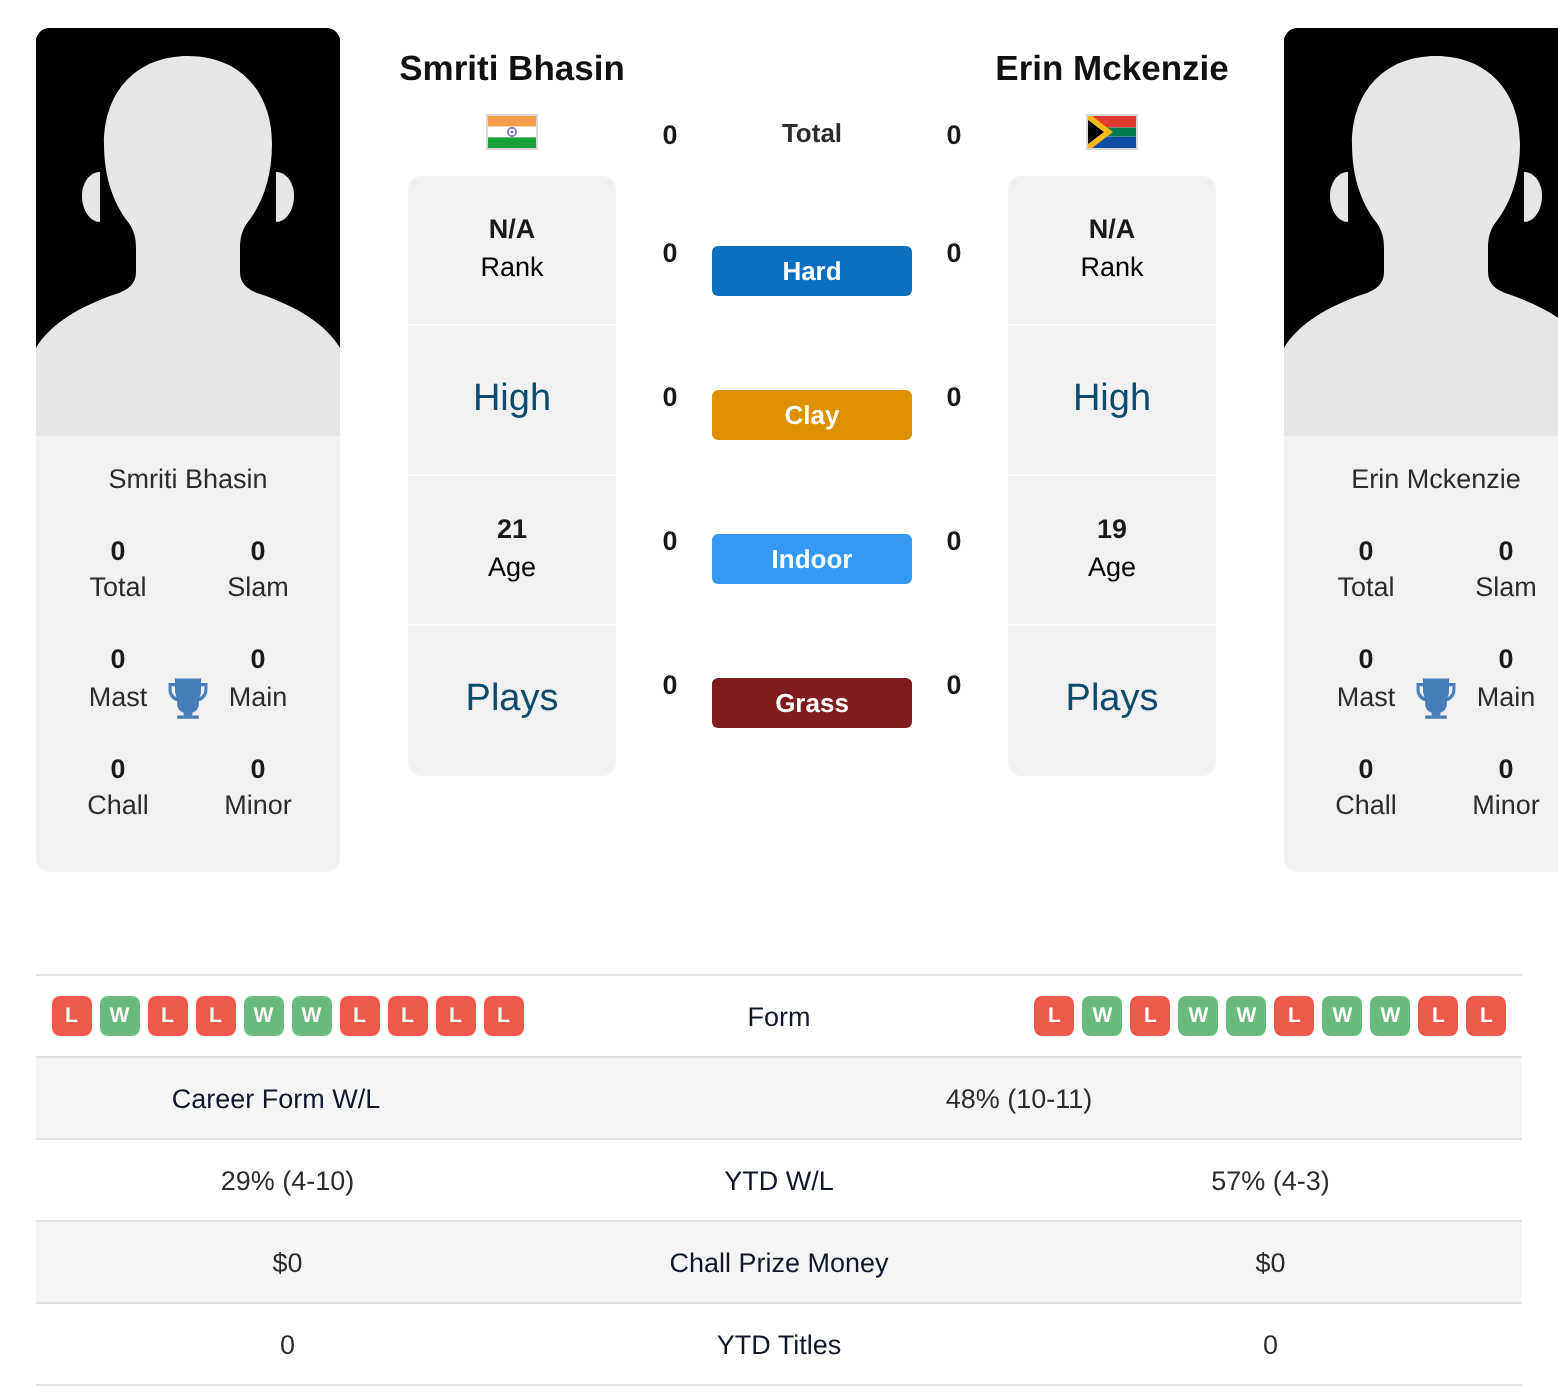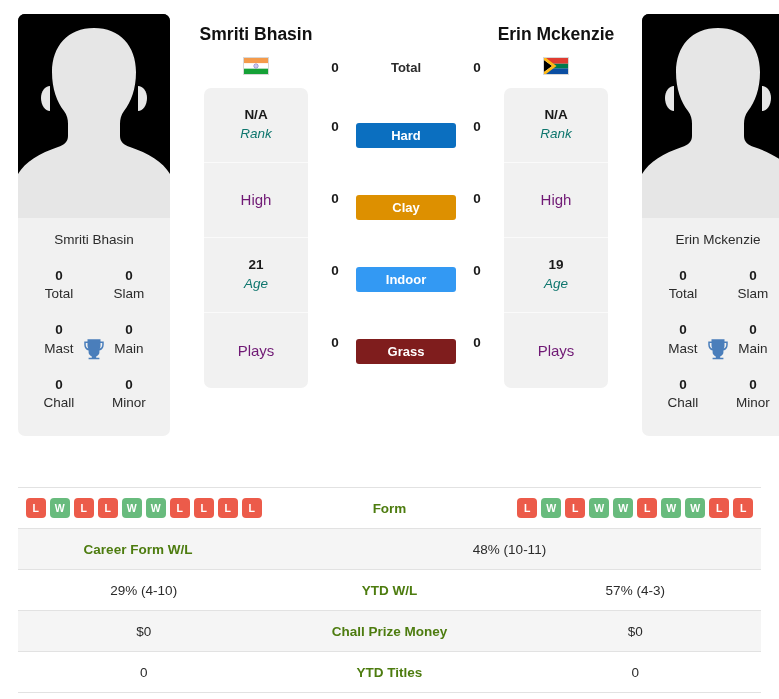--- a/index.html
+++ b/index.html
@@ -84,22 +84,22 @@
     overflow: hidden;
   }
   .info-cell {
     height: 75px;
     display: flex; flex-direction: column;
     align-items: center; justify-content: center;
     border-bottom: 1px solid #fafafa;
   }
   .info-cell:last-child { border-bottom: none; }
   .info-cell .v { font-size: 13.5px; font-weight: bold; color: #1a1a1a; line-height: 1.38; }
-  .info-cell .k { font-size: 13.5px; color: #0f766e; line-height: 1.38; font-style: italic; }
-  .info-cell .only { font-size: 15px; color: #701a75; }
+  .info-cell .k { font-size: 13.5px; color: #000000; line-height: 1.38; }
+  .info-cell .only { font-size: 19px; color: #0c4a6e; }
 
   
   .center-col {
     flex: 1 1 auto;
     display: flex; flex-direction: column;
     align-items: center;
     padding-top: 58px;
   }
   .surface-row {
     display: flex; align-items: center; justify-content: center;
@@ -135,21 +135,21 @@
     border-bottom: 1px solid #e2e2e2;
     background: #ffffff;
   }
   .srow.alt { background: #f5f5f5; }
   .scell {
     flex: 1 1 0; text-align: center;
     font-size: 13.5px; color: #2b2b2b;
   }
   .scell.mid {
     flex: 0 0 240px;
-    font-weight: bold; color: #4d7c0f;
+    font-weight: normal; color: #0f172a;
   }
   .form-strip {
     display: flex; align-items: center; justify-content: center;
     gap: 4px;
   }
   .badge {
     width: 20px; height: 20px;
     border-radius: 4px;
     display: flex; align-items: center; justify-content: center;
     font-size: 10.5px; font-weight: bold; color: #ffffff;

